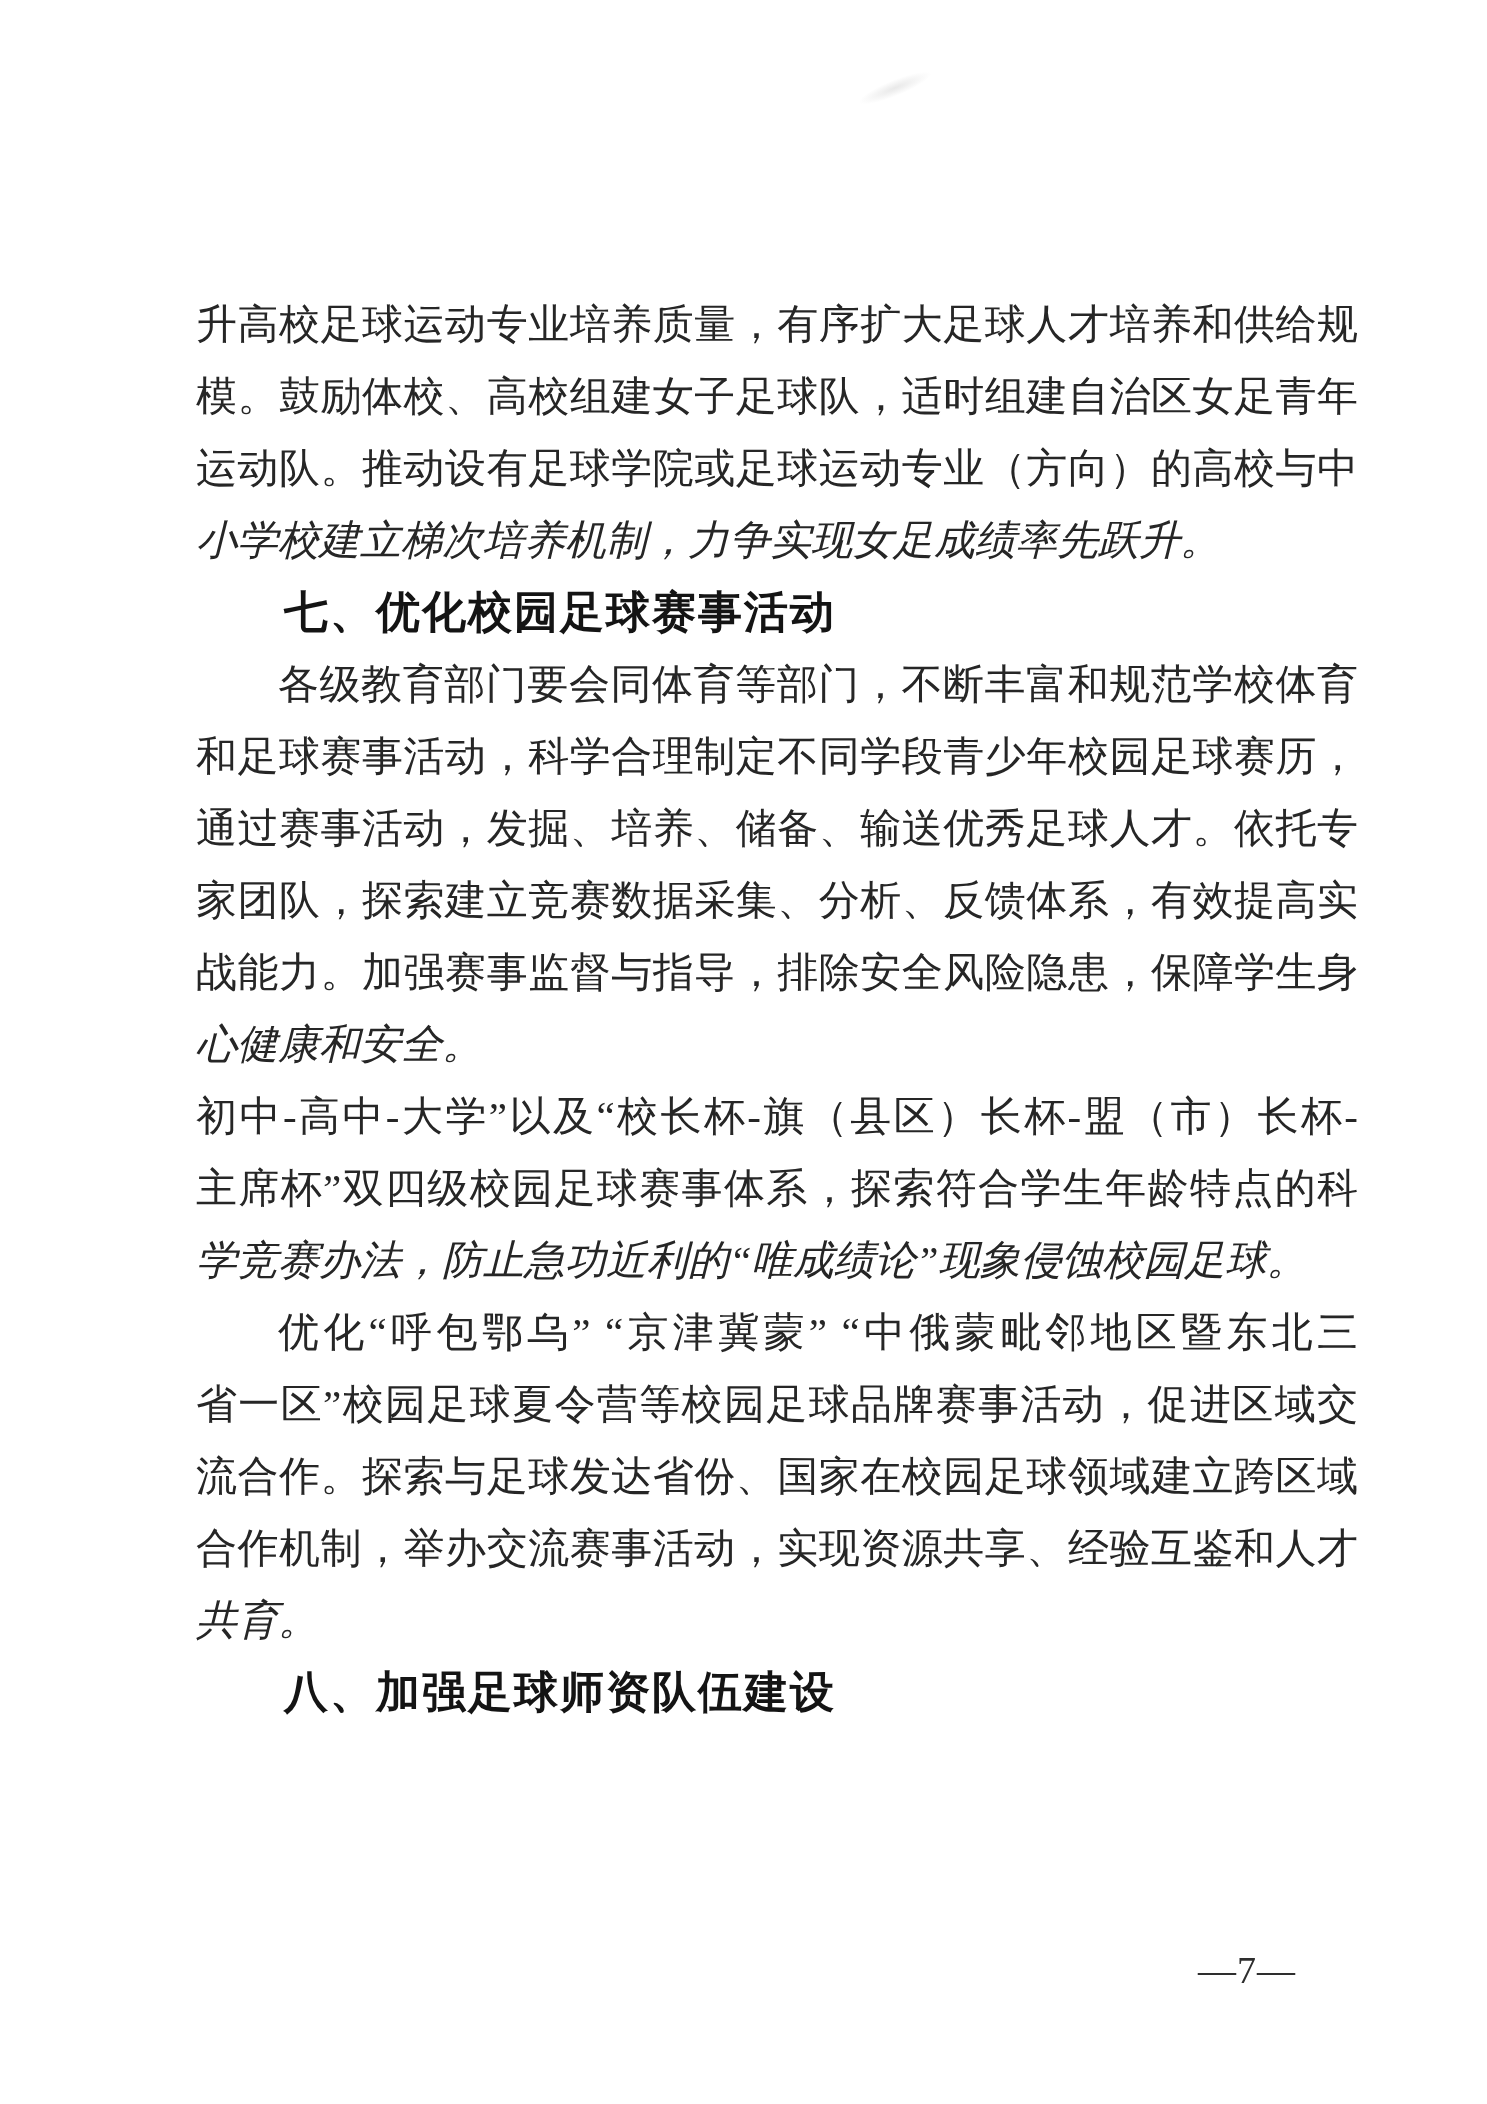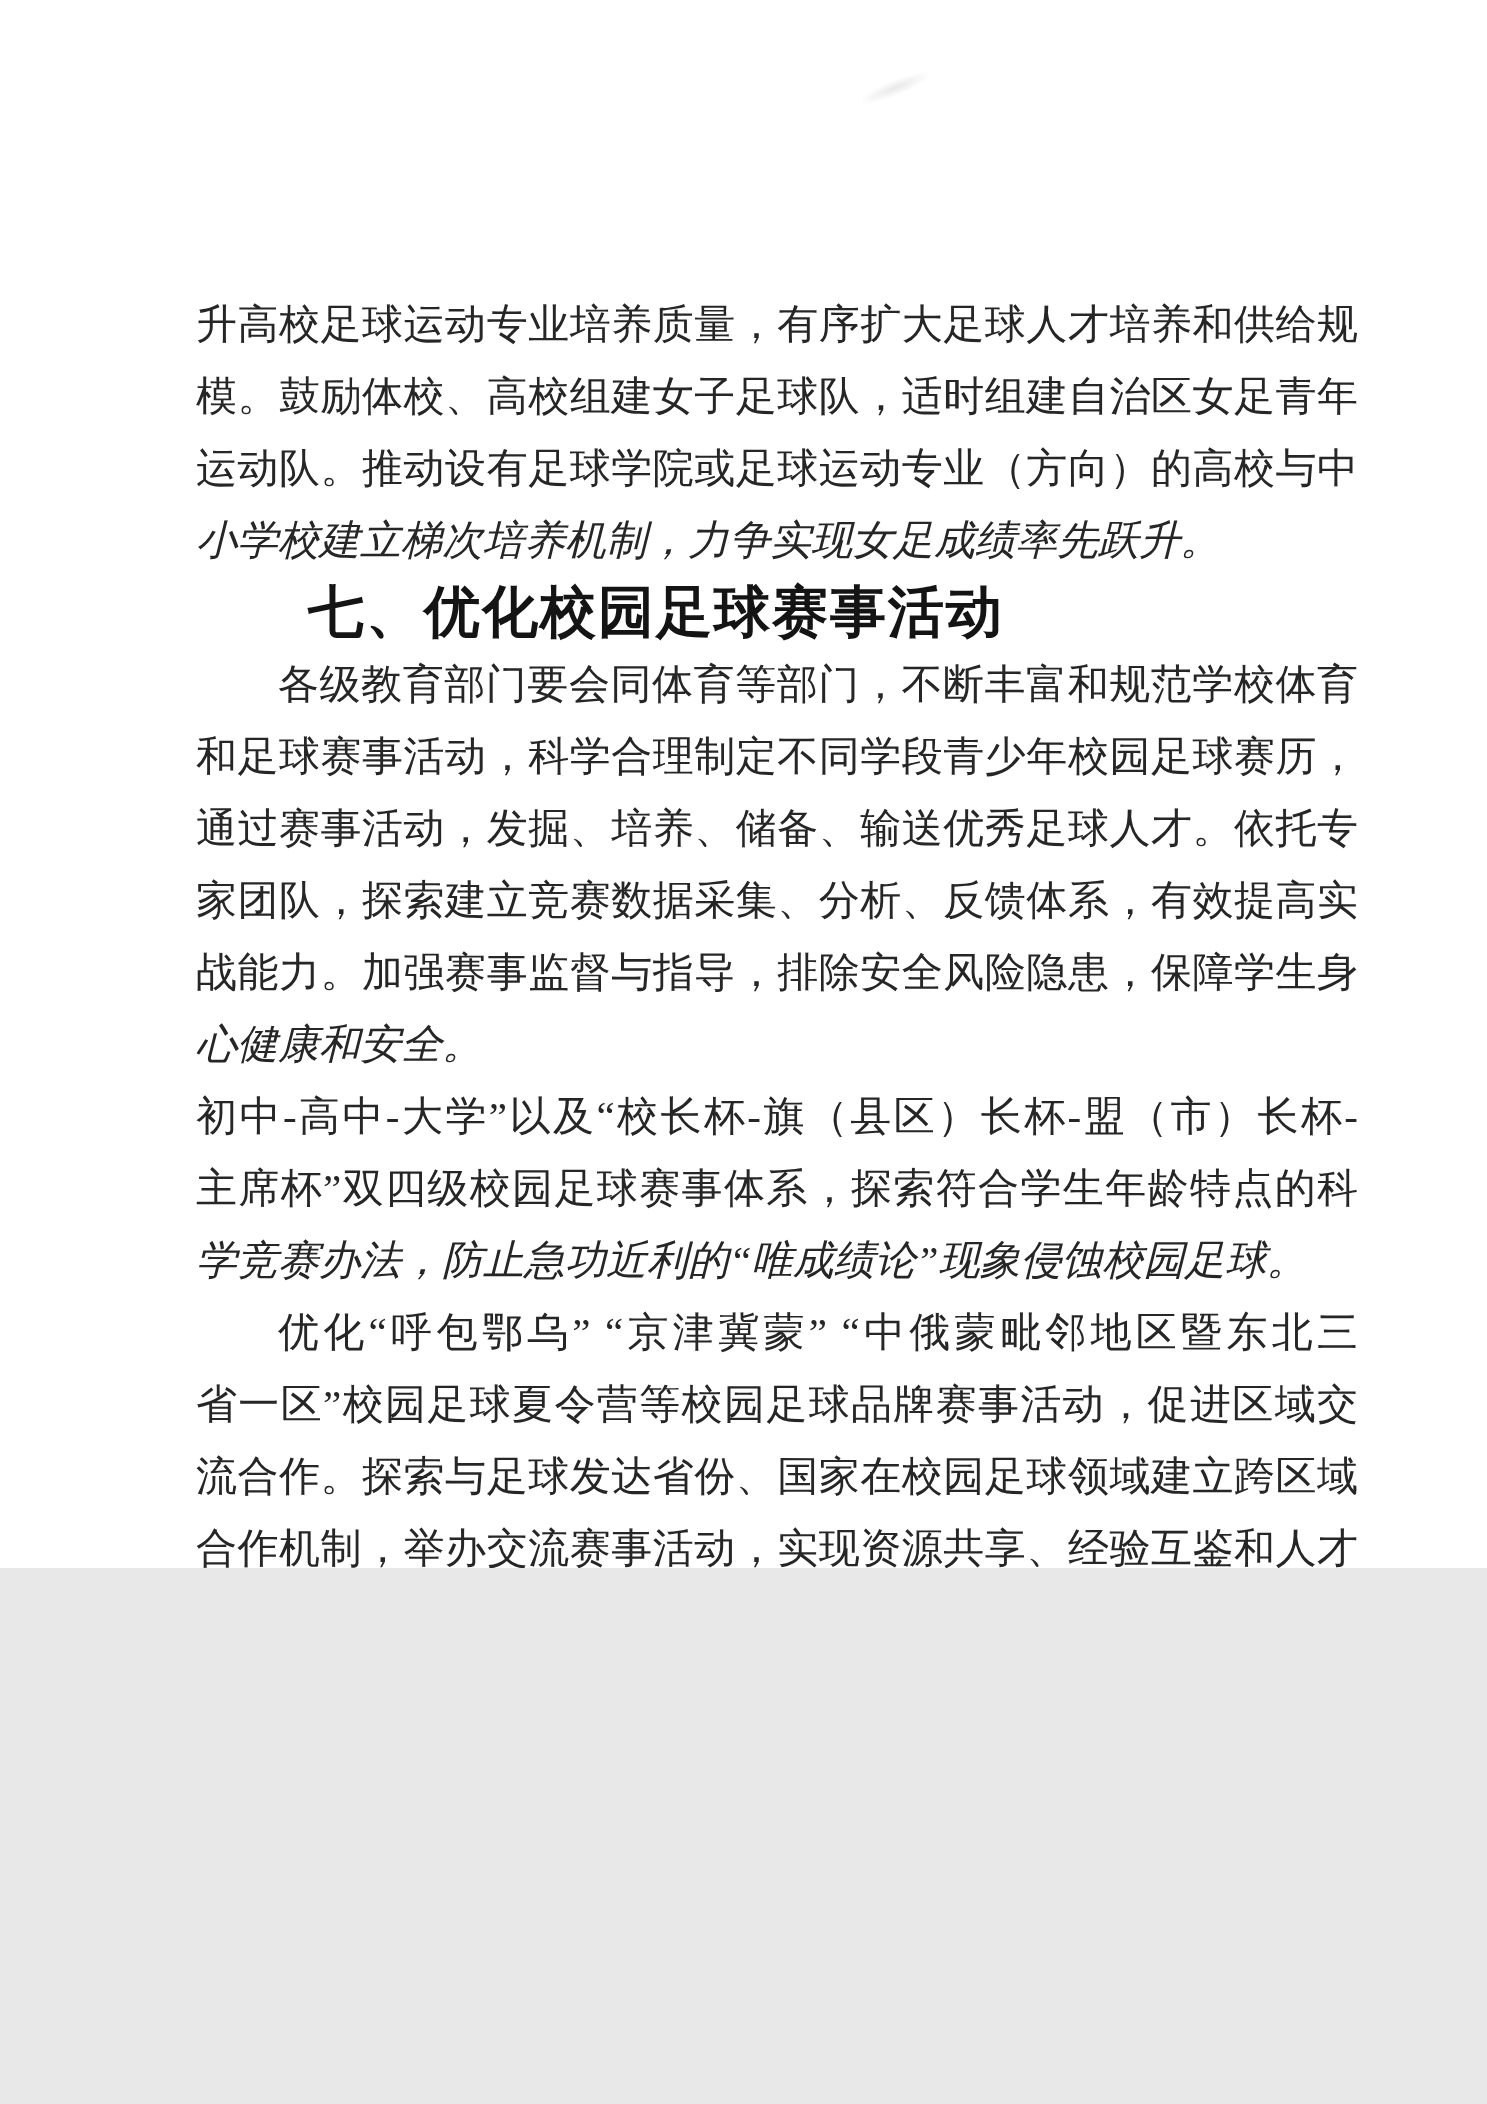--- a/index.html
+++ b/index.html
@@ -3,21 +3,21 @@
 <meta charset="utf-8">
 <style>
   html, body {
     margin: 0;
     padding: 0;
     background: #e8e8e8;
   }
   .page {
     position: relative;
     width: 1487px;
-    height: 1568px;
+    height: 2104px;
     margin: 0 auto;
     background: #ffffff;
     overflow: hidden;
     font-family: "Liberation Serif", "DejaVu Serif", serif;
     color: #262626;
   }
   .content {
     position: absolute;
     left: 196px;
     top: 288px;
@@ -43,21 +43,21 @@
     font-style: italic;
   }
   .indent {
     text-indent: 2em;
   }
   .heading {
     font-family: "Liberation Sans", "DejaVu Sans", sans-serif;
     font-weight: 700;
     color: #141414;
     text-indent: 2em;
-    font-size: 56px;
+    font-size: 44px;
     text-align: left;
     text-align-last: left;
     letter-spacing: 2px;
   }
   .pagenum {
     position: absolute;
     top: 1946px;
     left: 1198px;
     font-size: 38px;
     line-height: 48px;

